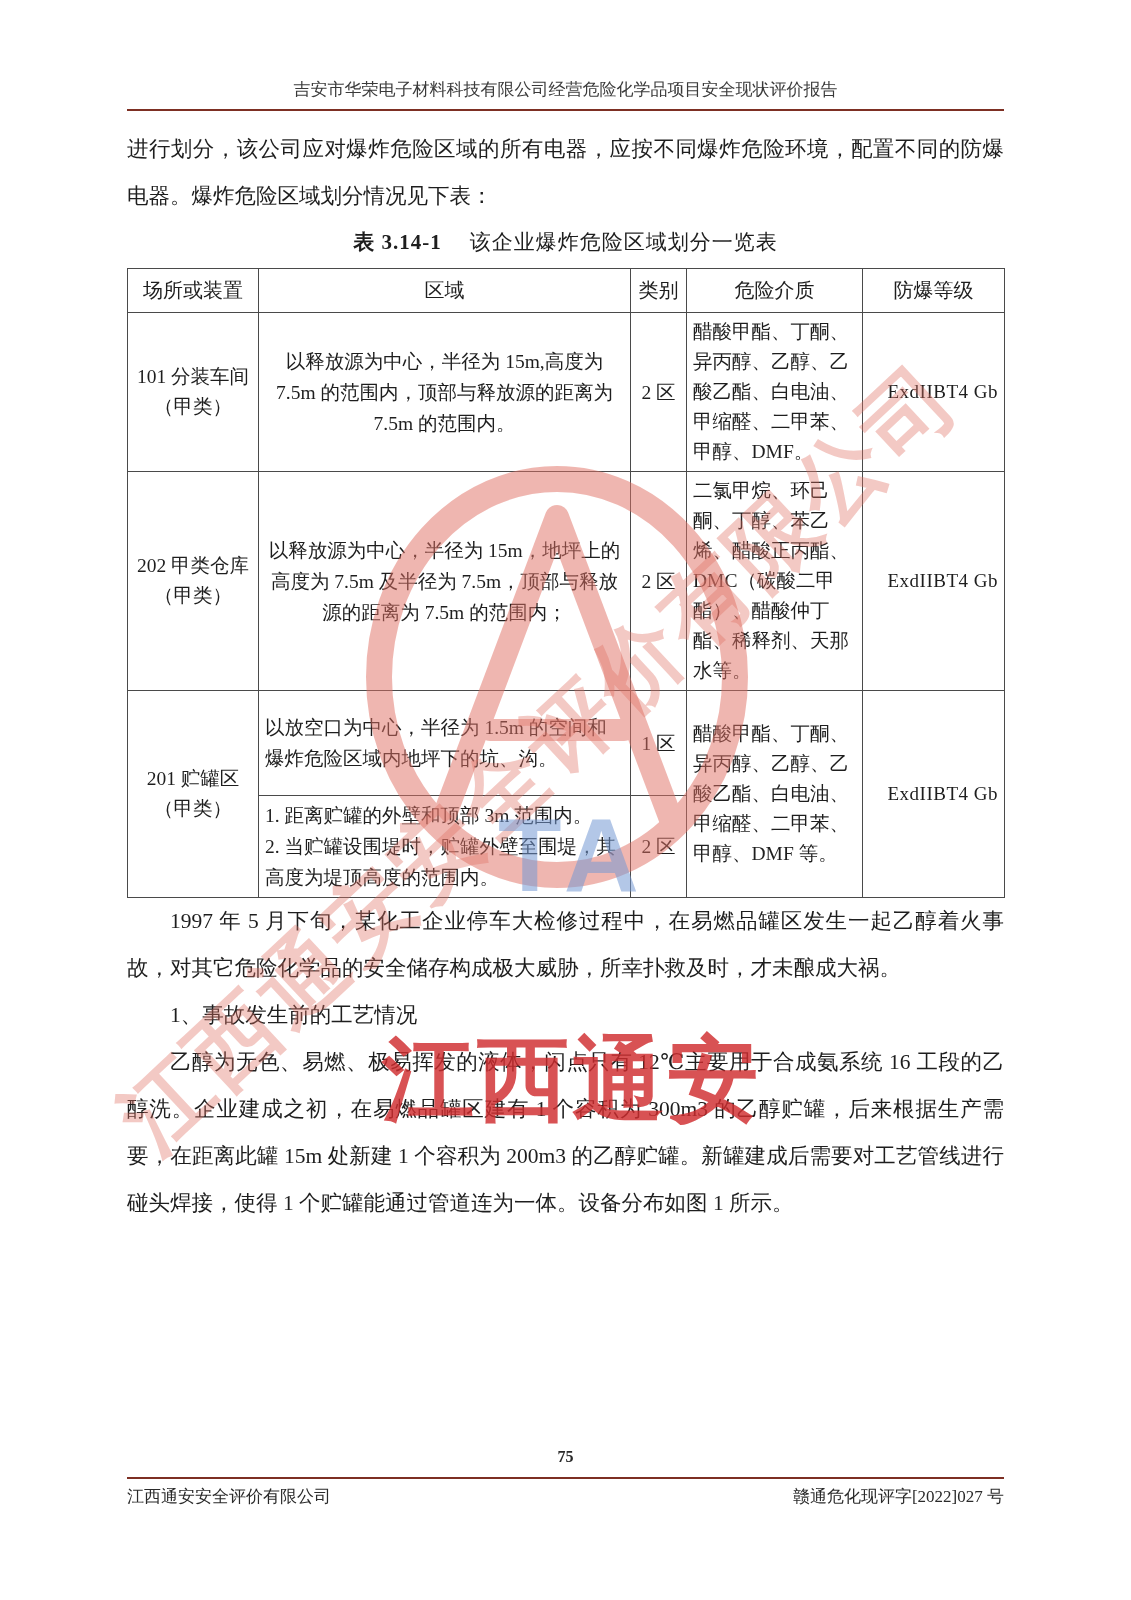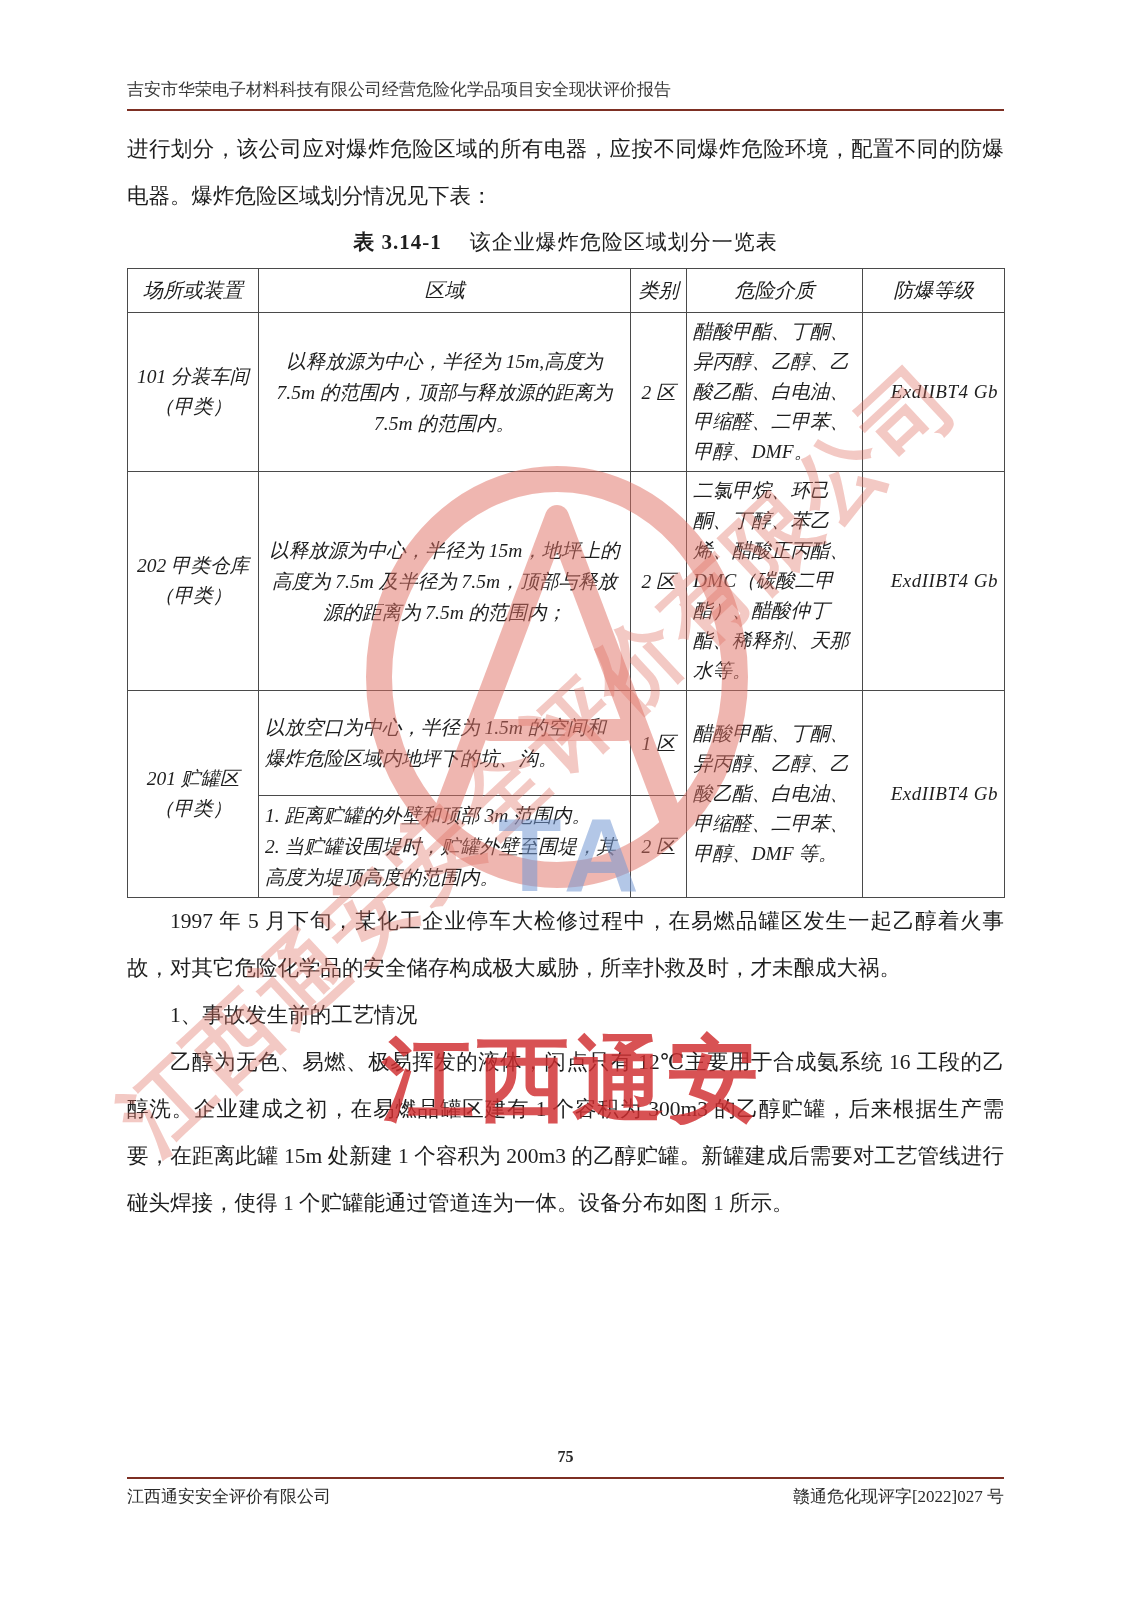--- a/index.html
+++ b/index.html
@@ -12,21 +12,21 @@
     background: #ffffff;
     overflow: hidden;
     font-family: "Liberation Serif", "DejaVu Serif", serif;
     color: #1e1e1e;
   }
 
   
   .doc-header {
     position: absolute;
     top: 78px; left: 127px; right: 127px;
-    text-align: left;
+    text-align: center;
     font-size: 17px;
     color: #3a3a3a;
     padding-bottom: 8px;
     border-bottom: 2px solid #7d2f23;
   }
   .doc-footer {
     position: absolute;
     left: 127px; right: 127px; top: 1477px;
     border-top: 2px solid #7d2f23;
     padding-top: 6px;
@@ -69,21 +69,20 @@
     border-collapse: collapse;
     width: 877px;
     table-layout: fixed;
     font-size: 19.5px;
     color: #1e1e1e;
   }
   table.zone-table th, table.zone-table td {
     border: 1.5px solid #4a4a4a;
     padding: 4px 6px;
     vertical-align: middle;
-    font-style: italic;
   }
   table.zone-table th {
     font-weight: normal;
     height: 44px;
     text-align: center;
     font-size: 20px;
   }
   .col-place { width: 131px; }
   .col-zone  { width: 372px; }
   .col-cat   { width: 56px; }

